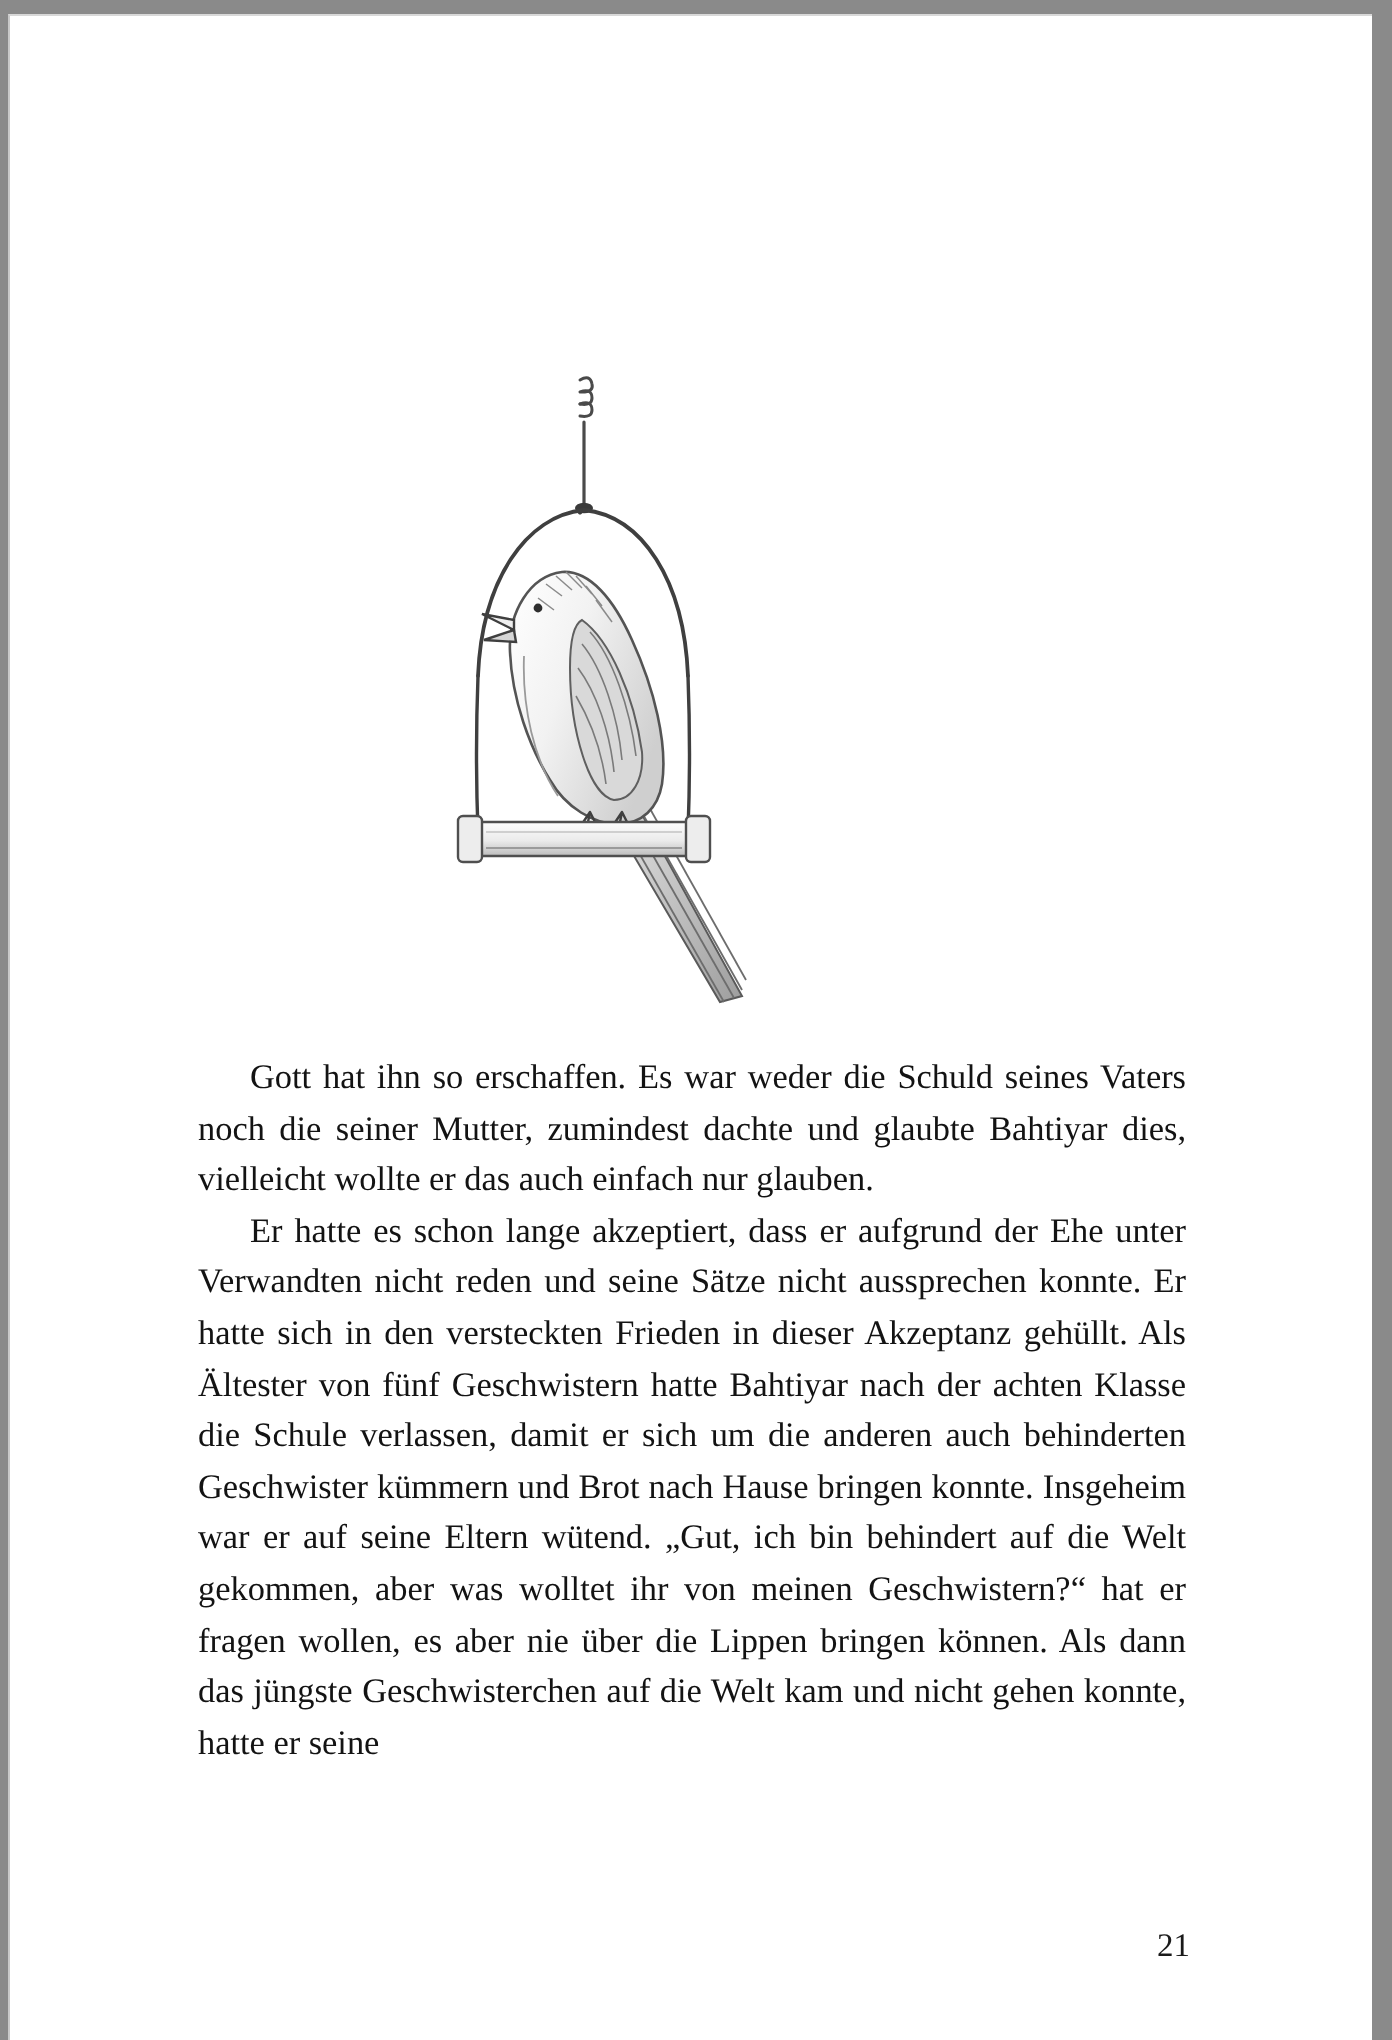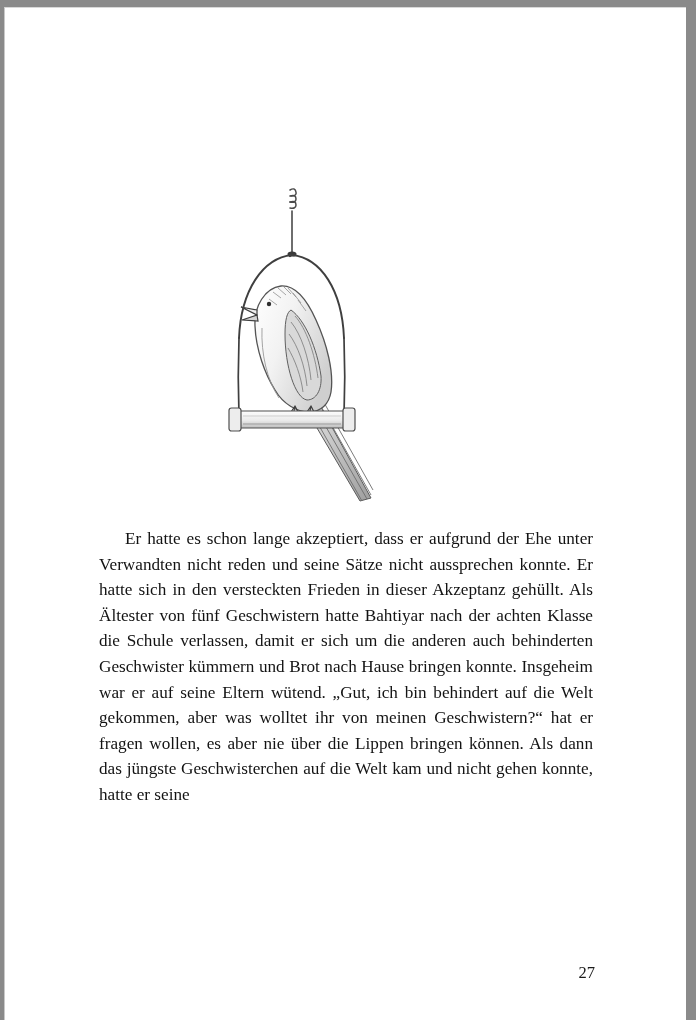--- a/index.html
+++ b/index.html
@@ -203,19 +203,20 @@
           <rect x="14" y="243" width="114" height="17" rx="3" fill="url(#perchShade)" stroke="#4f4f4f" stroke-width="1.2"></rect>
           <rect x="8" y="240" width="12" height="23" rx="2.5" fill="#ededed" stroke="#4f4f4f" stroke-width="1.2"></rect>
           <rect x="122" y="240" width="12" height="23" rx="2.5" fill="#ededed" stroke="#4f4f4f" stroke-width="1.2"></rect>
           <path d="M22 256 L120 256" stroke="#9b9b9b" stroke-width="1"></path>
           <path d="M22 248 L120 248" stroke="#cfcfcf" stroke-width="1"></path>
         </g>
       </svg>
     </div>
 
     <div class="body-text">
+      <p>Gott hat ihn so erschaffen. Es war weder die Schuld seines Vaters noch die seiner Mutter, zumindest dachte und glaubte Bahtiyar dies, vielleicht wollte er das auch einfach nur glauben.</p>
       <p>Er hatte es schon lange akzeptiert, dass er aufgrund der Ehe unter Verwandten nicht reden und seine Sätze nicht aussprechen konnte. Er hatte sich in den versteckten Frieden in dieser Akzeptanz gehüllt. Als Ältester von fünf Geschwistern hatte Bahtiyar nach der achten Klasse die Schule verlassen, damit er sich um die anderen auch behinderten Geschwister kümmern und Brot nach Hause bringen konnte. Insgeheim war er auf seine Eltern wütend. „Gut, ich bin behindert auf die Welt gekommen, aber was wolltet ihr von meinen Geschwistern?“ hat er fragen wollen, es aber nie über die Lippen bringen können. Als dann das jüngste Geschwisterchen auf die Welt kam und nicht gehen konnte, hatte er seine</p>
     </div>
 
-    <div class="folio">27</div>
+    <div class="folio">21</div>
 
   </div>
 </div>
 
 </body></html>

